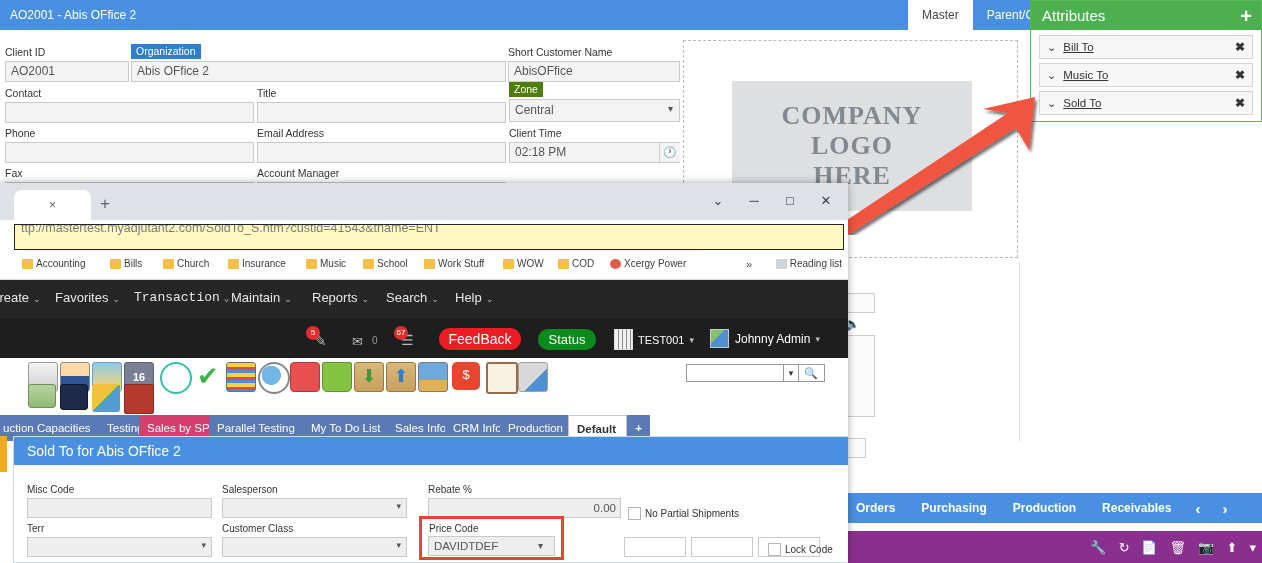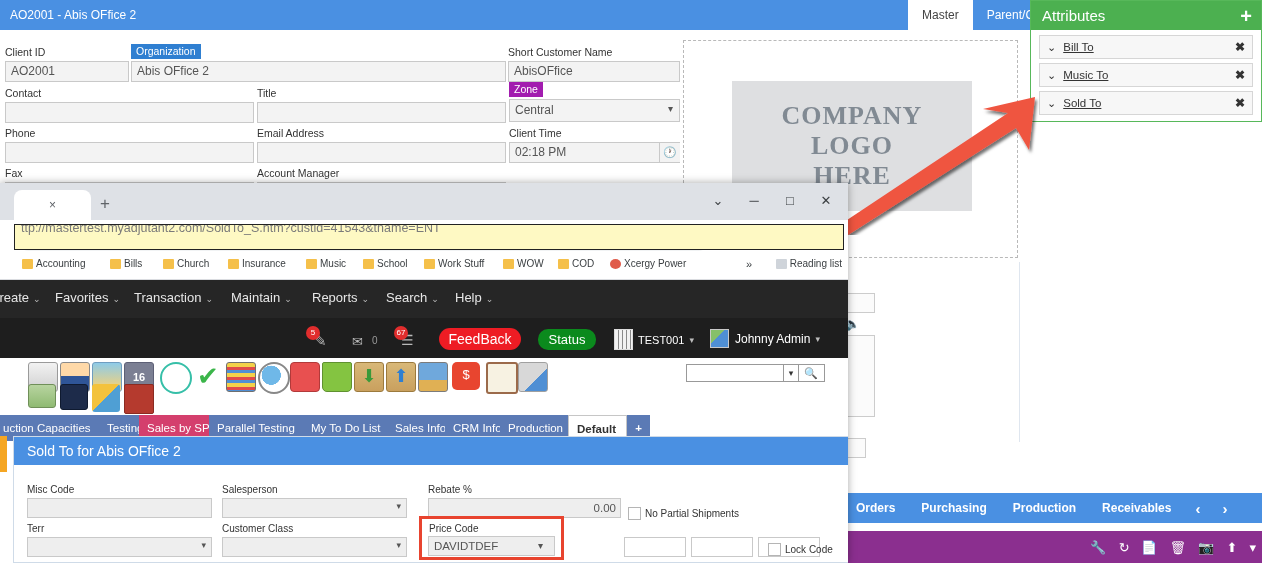--- a/index.html
+++ b/index.html
@@ -24,21 +24,21 @@
   
   #master-tabs{position:absolute;left:860px;top:0;height:30px;display:flex;margin-left:48px;}
   .mtab{height:30px;line-height:30px;padding:0 14px;font-size:12px;color:#fff;background:#4a90e2;cursor:pointer;}
   .mtab.active{background:#fff;color:#444;}
 
   
   #master-form{position:absolute;left:0;top:30px;width:680px;height:165px;background:#fff;overflow:hidden;}
   .fld{position:absolute;}
   .fld .lbl{font-size:10.5px;color:#333;line-height:13px;white-space:nowrap;}
   .fld .lbl.tag{color:#fff;background:#2f7fd1;padding:1px 5px;display:inline-block;}
-  .fld .lbl.tag.purple{background:#a21caf;}
+  .fld .lbl.tag.purple{background:#4d7c0f;}
   .fld input, .fld .box{
     display:block;box-sizing:border-box;height:21px;
     border:1px solid #c9c9c9;background:#f3f3f3;
     font-family:"Liberation Sans",sans-serif;font-size:12px;color:#555;
     padding:0 5px;line-height:19px;
   }
   .timewrap{position:relative;}
   .timebtn{position:absolute;right:0;top:0;width:22px;height:21px;border:1px solid #c9c9c9;
     background:#f3f3f3;box-sizing:border-box;text-align:center;line-height:19px;font-size:11px;color:#555;}
 
@@ -410,21 +410,21 @@
     <span class="ovf">»</span>
     <span class="readinglist">
         <i class="bmico" style="background:#cfd4da;"></i>
         <span>Reading list</span>
       </span>
   </div>
 
   <div id="app-nav">
     <span class="mi" style="left:-10px;"><span>Create</span><span class="cv">⌄</span></span>
     <span class="mi" style="left:55px;"><span>Favorites</span><span class="cv">⌄</span></span>
-    <span class="mi" style="left:134px;"><span>Transaction</span><span class="cv">⌄</span></span>
+    <span class="mi" style="left:134px;font-family:Liberation Mono, monospace;"><span>Transaction</span><span class="cv">⌄</span></span>
     <span class="mi" style="left:231px;"><span>Maintain</span><span class="cv">⌄</span></span>
     <span class="mi" style="left:312px;"><span>Reports</span><span class="cv">⌄</span></span>
     <span class="mi" style="left:386px;"><span>Search</span><span class="cv">⌄</span></span>
     <span class="mi" style="left:455px;"><span>Help</span><span class="cv">⌄</span></span>
   </div>
 
   <div id="app-bar2">
     <span style="position:absolute;left:314px;top:14px;font-size:15px;color:#b9b9b9;">✎</span>
     <span class="badge" style="left:306px;top:8px;">5</span>
 

